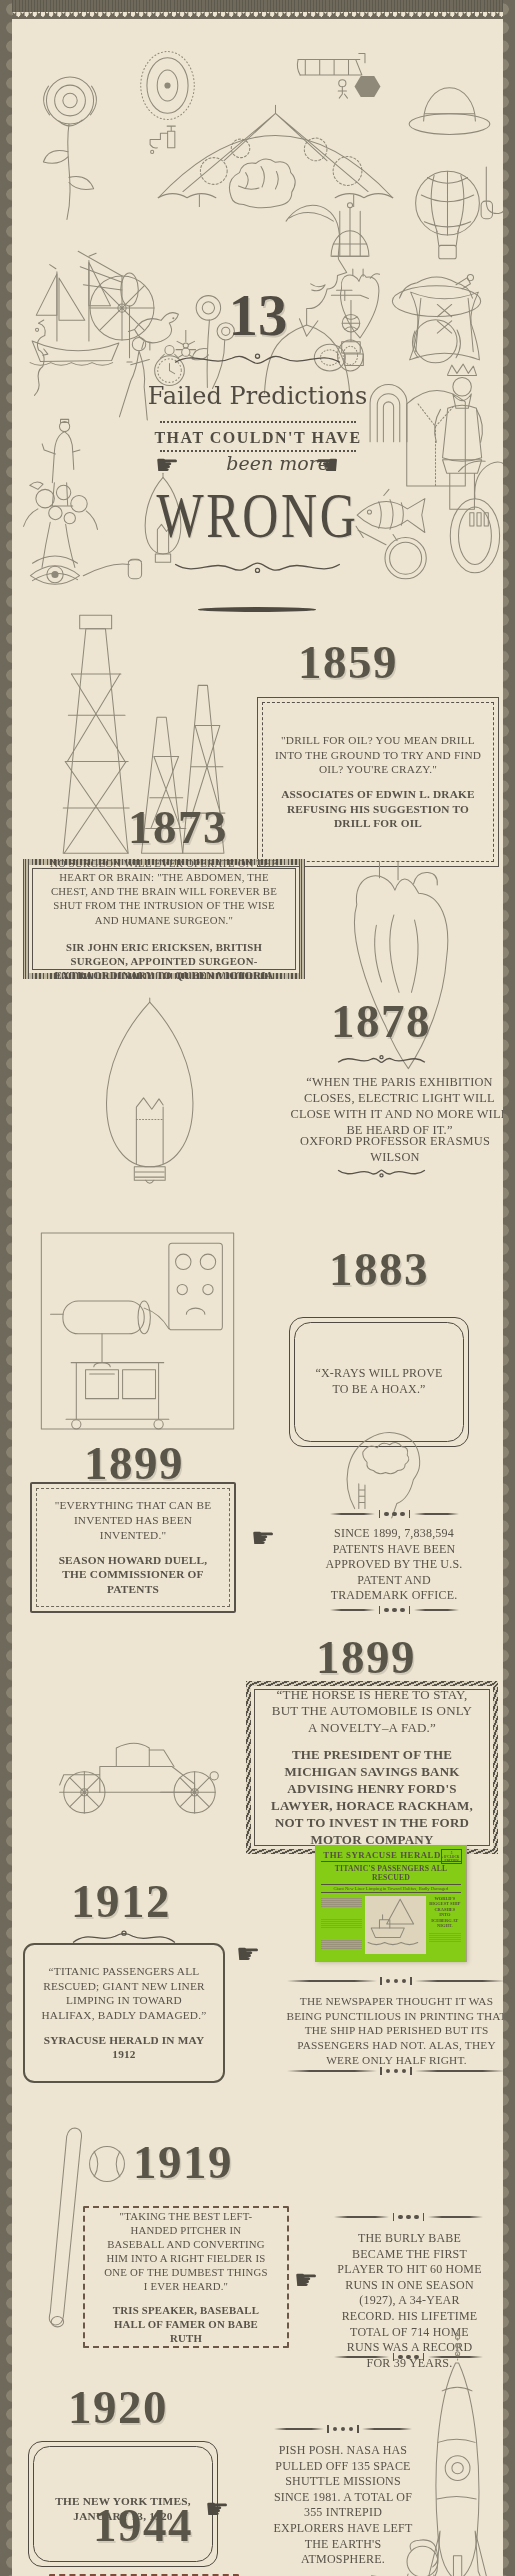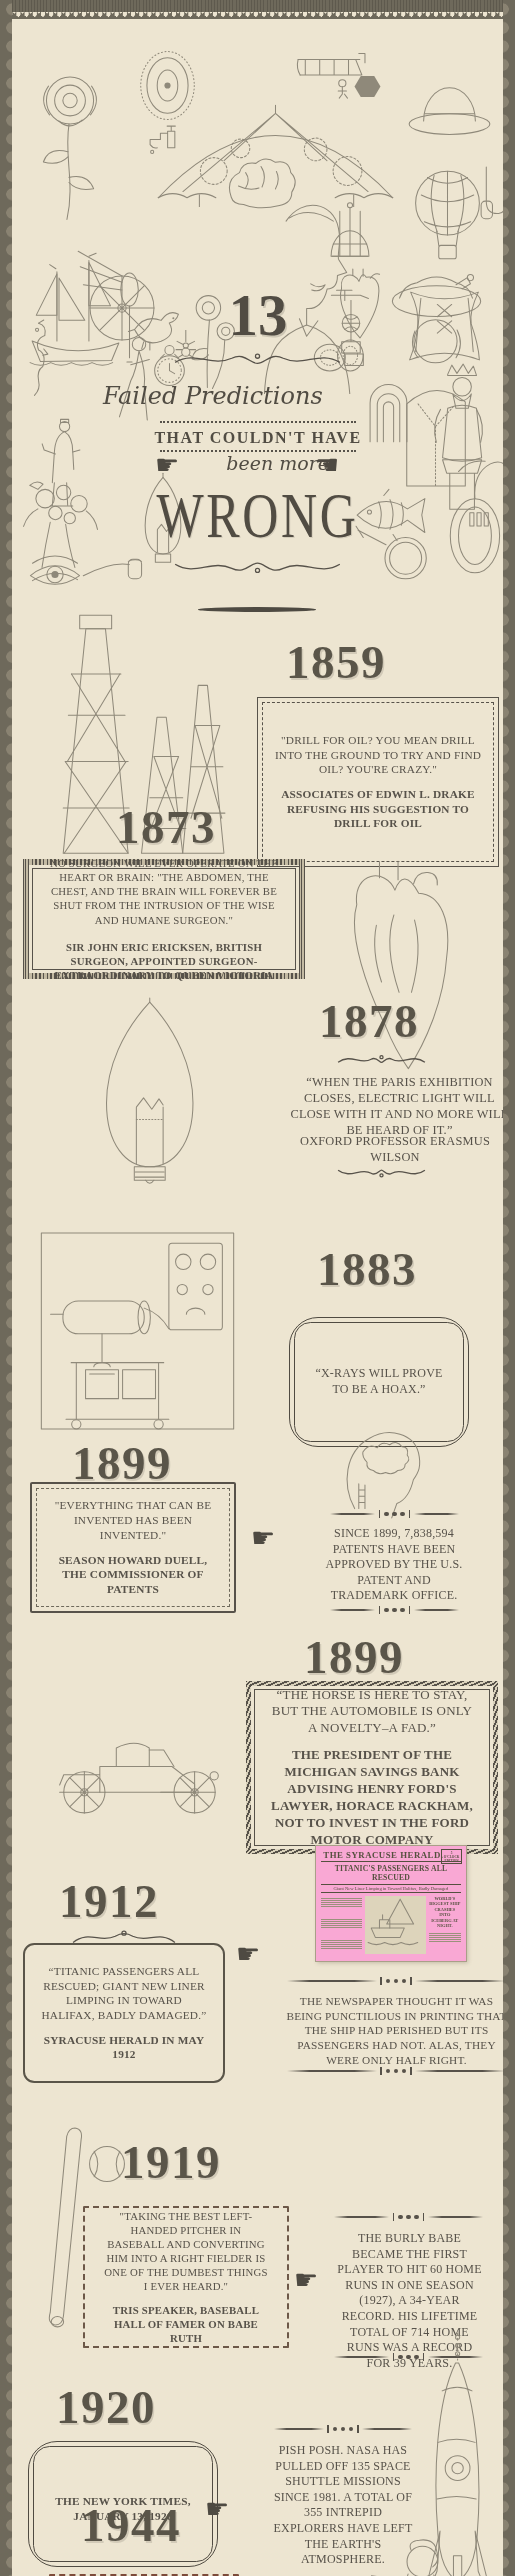--- a/index.html
+++ b/index.html
@@ -8,36 +8,36 @@
   
   .edge-v{position:absolute;top:0;bottom:0;width:12.4px;background-color:#6e695b;
     background-image:radial-gradient(circle 6.2px at var(--cx) 9.3px,#8a8372 5.7px,transparent 6.2px);
     background-size:12.4px 18.5px;background-repeat:repeat-y;z-index:50}
   .edge-h{position:absolute;left:0;right:0;height:12.4px;background-color:#6e695b;
     background-image:repeating-linear-gradient(90deg,rgba(0,0,0,.15) 0 1px,transparent 1px 3.1px);z-index:50}
   .zz{position:absolute;left:0;right:0;height:6.7px;z-index:50;
     background:linear-gradient(-45deg,#6e695b 50%,transparent 50%) 0 0/8.2px 6.7px repeat-x,
                linear-gradient(45deg,#6e695b 50%,transparent 50%) 4.1px 0/8.2px 6.7px repeat-x}
   
-  .year{position:absolute;width:124px;font-weight:700;font-size:47px;line-height:1;
+  .year{position:absolute;width:124px;text-align:center;font-weight:700;font-size:47px;line-height:1;
     letter-spacing:1.5px;color:#5a5549;text-shadow:1.5px 1.5px 0 rgba(90,85,73,.18)}
   .qbox{position:absolute;display:flex;flex-direction:column;justify-content:center;text-align:center;
     padding:14.4px 16.5px;color:#57524a}
   .q{font-size:11.3px;line-height:1.3;letter-spacing:0.2px}
   .attr{font-weight:700;font-size:11.3px;line-height:1.3;margin-top:10px;letter-spacing:0.2px}
   .extra{position:absolute;text-align:center;font-size:11.3px;line-height:1.3;letter-spacing:0.2px}
   .hand{position:absolute;font-family:"DejaVu Sans",sans-serif;font-size:27px;color:#4e4a42;line-height:1}
   
   .bx-zigzag{border:1px solid #57524a}
   .bx-zigzag::before{content:"";position:absolute;inset:3.6px;border:1px dashed #57524a;pointer-events:none}
   .bx-ruffle{border:6.2px solid;border-image:repeating-linear-gradient(90deg,#57524a 0 1.5px,#c4bba4 1.5px 3.6px) 12}
   .bx-ruffle::before{content:"";position:absolute;inset:2.6px;border:1px solid #57524a;pointer-events:none}
   .bx-tri{border:5.7px solid;border-image:repeating-linear-gradient(135deg,#57524a 0 3.1px,#d9d1bb 3.1px 6.2px) 11}
   .bx-tri::before{content:"";position:absolute;inset:2.6px;border:1px solid #57524a;pointer-events:none}
-  .bx-bracket{border:1.5px solid #504b42;border-radius:29px}
+  .bx-bracket{border:1.5px solid #504b42;border-radius:14px}
   .bx-bracket::before{content:"";position:absolute;inset:4.1px;border:0.8px solid #504b42;border-radius:16.5px;pointer-events:none}
   .bx-leafy{border:2.1px double #57524a;border-radius:2.1px}
   .bx-leafy::before{content:"";position:absolute;inset:4.1px;border:0.5px dashed #6e695b;pointer-events:none}
   .bx-baroque{border:2.6px double #5a5549;border-radius:11.3px}
   .bx-rope{border:2.1px dashed #6d5848;border-radius:1.5px}
   .bx-rope44{border:2.1px dashed #7c4b3a;border-radius:1.5px}
   
   .dotdiv{position:absolute;display:flex;align-items:center;gap:3.6px}
   .dotdiv::before,.dotdiv::after{content:"";flex:1;height:1.5px;
     background:linear-gradient(90deg,transparent,#57524a 25%,#57524a 75%,transparent)}
@@ -45,35 +45,35 @@
   .dotdiv i{width:4.6px;height:4.6px;border-radius:50%;background:#57524a}
   .dotrule{position:absolute;border-top:2.1px dotted #57524a}
   .flr{position:absolute}
   .flr path,.flr circle{stroke:#57524a;fill:none;stroke-width:2.5}
   .lens{position:absolute;background:#4e4a42;border-radius:50%}
   
   .ill{position:absolute}
   .ill *{stroke:#8f897a;fill:none;stroke-width:2;stroke-linecap:round;stroke-linejoin:round}
   .ill .f{fill:#8f897a;stroke:none}
   
-  .np{position:absolute;background:#f9a8d4;border:0.5px solid #a99f88;box-shadow:1.5px 2.1px 4.1px rgba(80,70,50,.25);
+  .np{position:absolute;background:#84cc16;border:0.5px solid #a99f88;box-shadow:1.5px 2.1px 4.1px rgba(80,70,50,.25);
     padding:4.1px 5.2px;color:#55503f}
   .np .mast{font-size:8.8px;text-align:center;border-bottom:1px solid #55503f;padding:0 18.5px 1px 2.1px;letter-spacing:0.5px;font-weight:600;white-space:nowrap}
   .np .ed{position:absolute;top:3.1px;right:4.1px;width:20.6px;font-size:3.3px;font-weight:700;text-align:center;border:0.5px solid #55503f;padding:0.5px}
   .np .hl{font-size:7.7px;font-weight:700;text-align:center;margin-top:2.1px;letter-spacing:0.2px}
   .np .sub{font-size:4.6px;text-align:center;border-top:0.5px solid #55503f;border-bottom:0.5px solid #55503f;padding:1px 0;margin-top:1.5px}
   .np .cols{display:flex;gap:3.1px;margin-top:3.1px;height:58px}
   .np .fake{flex:1;background:repeating-linear-gradient(#9a917b 0 0.5px,transparent 0.5px 2.1px)}
   .np .mid{width:61px;background:#ddd4bb;position:relative}
   .np .sidehl{font-size:4.4px;font-weight:700;text-align:center;line-height:1.25}
   .np .side{width:32px;display:flex;flex-direction:column;gap:2.1px}
   .np .side .fake{flex:1}
   
   .t-num{position:absolute;font-size:59px;font-weight:700;text-align:center;color:#514c43;text-shadow:1.5px 1.5px 0 rgba(81,76,67,.2)}
-  .t-script{position:absolute;font-style:italic;font-size:24px;color:#514c43;font-family:"DejaVu Serif",serif}
+  .t-script{position:absolute;font-size:24px;text-align:center;color:#514c43;font-family:"DejaVu Serif",serif}
   .t-slab{position:absolute;font-weight:700;font-size:16px;letter-spacing:1.5px;text-align:center;color:#514c43}
   .t-been{position:absolute;font-style:italic;font-size:19px;text-align:right;color:#514c43;font-family:"DejaVu Serif",serif}
   .t-wrong{position:absolute;font-size:50px;letter-spacing:2.6px;text-align:center;color:#514c43;transform:scaleY(1.28);transform-origin:top;font-weight:500;text-shadow:1px 1px 0 rgba(81,76,67,.15)}
 </style>
 </head>
 <body>
 
 <div id="canvas">
 
   <div class="edge-h" style="top:0"></div>

